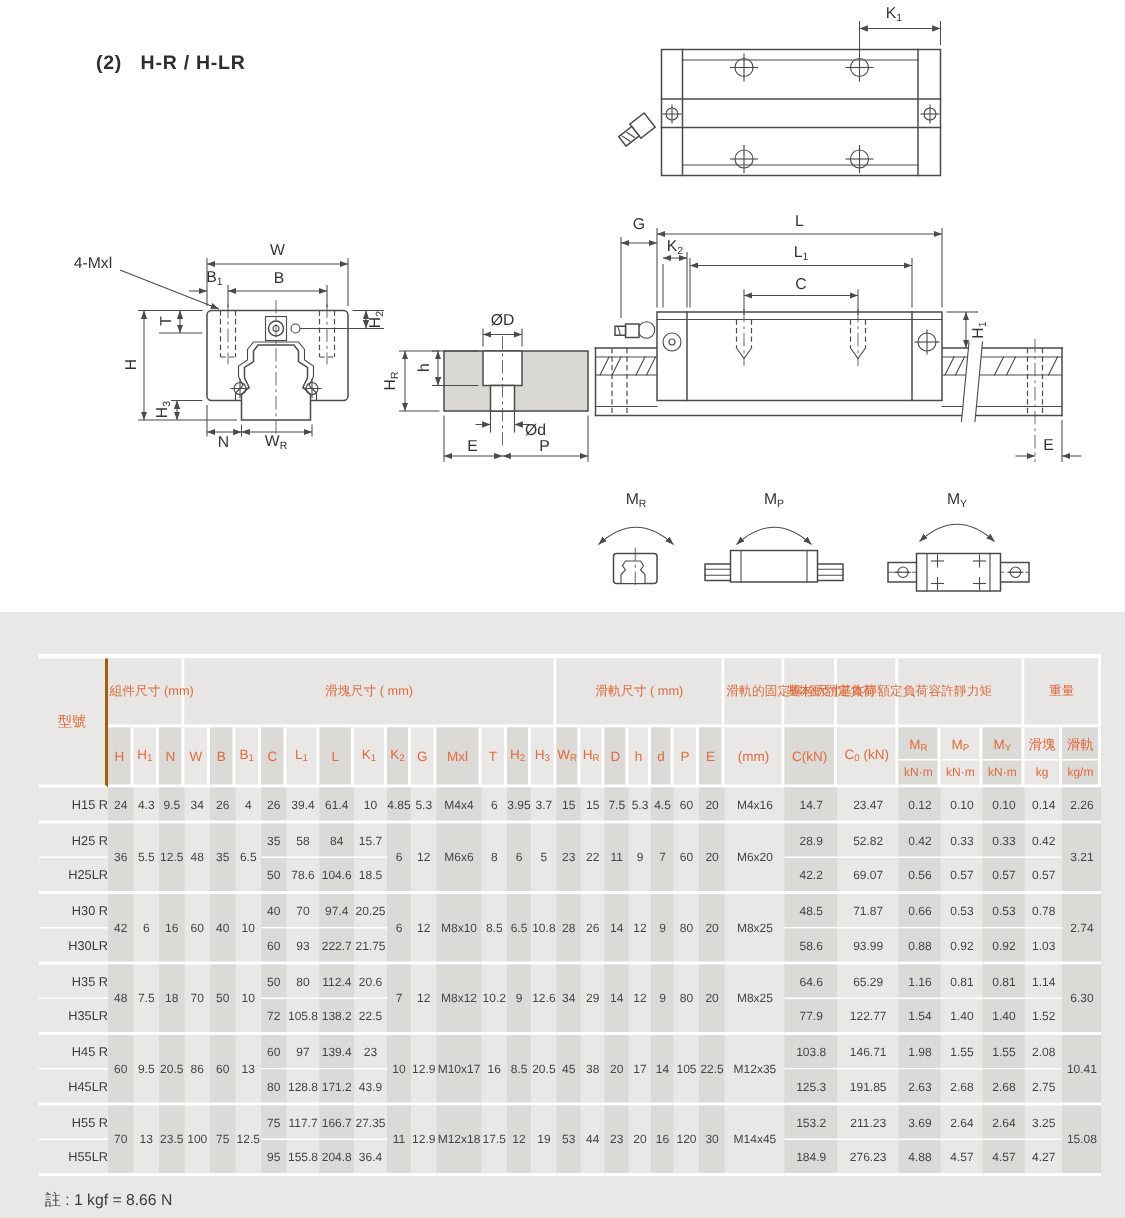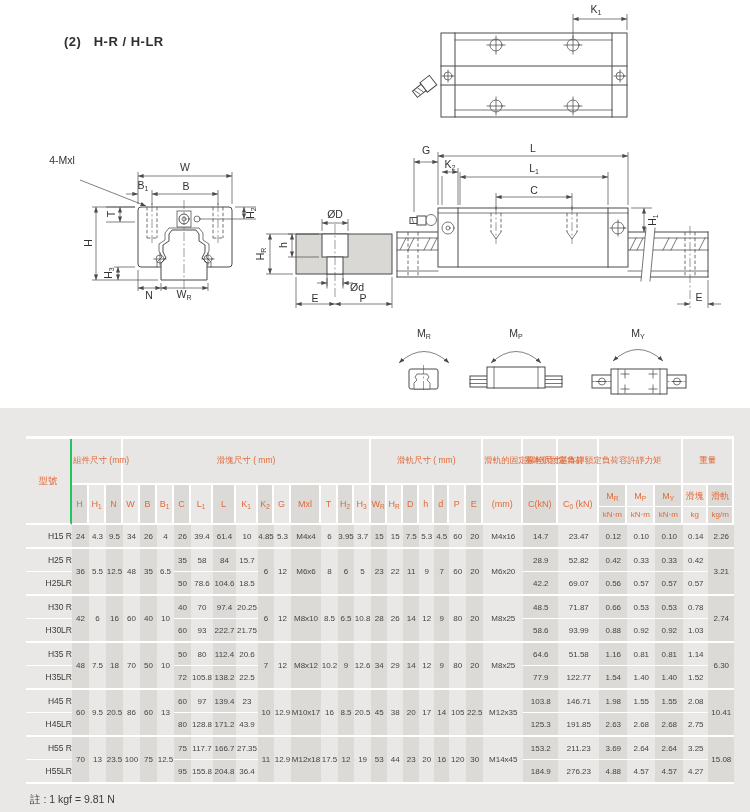--- a/index.html
+++ b/index.html
@@ -13,21 +13,21 @@
   .lbl sub{font-size:7px;vertical-align:-2px}
   .rot{transform:translate(-50%,-50%) rotate(-90deg)}
   .panel{position:absolute;left:0;top:408px;width:750px;height:404px;background:#e9e8e6}
   table{border-collapse:separate;border-spacing:0;table-layout:fixed;width:708px;
         margin:28px 0 0 26px;border-top:3px solid #fff}
   th,td{padding:0;margin:0;text-align:center;white-space:nowrap;overflow:visible;font-weight:normal}
   th{color:#e16a3a}
   .dark{background:#dcdad7}
   .grp{font-size:8.5px;height:44px;line-height:1.3;border-right:2px solid #fff;
        border-bottom:2px solid #fff;background:#e7e6e4;padding:0 1px}
-  .corner{font-size:9.5px;border-right:2px solid #22c55e;border-bottom:2px solid #fff}
+  .corner{font-size:9.5px;border-right:2px solid #a16207;border-bottom:2px solid #fff}
   .sym{font-size:9px;height:38px;border-right:2px solid #fff;border-bottom:2px solid #fff;vertical-align:middle}
   .sym sub,td sub{font-size:6.5px;vertical-align:-1.5px}
   .st-t{height:20px;line-height:21px}
   .st-b{height:16px;line-height:15px;border-top:1.5px solid #fff;font-size:8px}
   td{font-size:8px;color:#454545;height:22px}
   td.model{text-align:right;padding-left:5px;font-size:8.5px;color:#3a3a3a}
   td.grp-end{border-bottom:2px solid #fff}
   td.pair-split{border-bottom:1.5px solid #fff}
   .note{margin:9px 0 0 30px;font-size:10.5px;color:#3c3c3c}
   svg .s{stroke:#4b4b4b;stroke-width:1;fill:none;stroke-linecap:square}
@@ -288,21 +288,21 @@
       <circle cx="602" cy="381.5" r="3.5"></circle>
           <line x1="597" y1="381.5" x2="607" y2="381.5"></line>
       <circle cx="677" cy="381.5" r="3.5"></circle>
           <line x1="672" y1="381.5" x2="682" y2="381.5"></line>
     </g>
   </g>
 </svg>
 
 
 <div class="lbl" style="left:596px;top:10px">K<sub>1</sub></div>
-<div class="lbl" style="left:62px;top:160px">4-Mxl</div>
+<div class="lbl" style="left:62px;top:176px">4-Mxl</div>
 <div class="lbl" style="left:185px;top:167px">W</div>
 <div class="lbl" style="left:143px;top:186px">B<sub>1</sub></div>
 <div class="lbl" style="left:186px;top:186px">B</div>
 <div class="lbl rot" style="left:111px;top:214px">T</div>
 <div class="lbl rot" style="left:88px;top:243px">H</div>
 <div class="lbl rot" style="left:109px;top:273px">H<sub>3</sub></div>
 <div class="lbl rot" style="left:251px;top:213px">H<sub>2</sub></div>
 <div class="lbl" style="left:149px;top:295px">N</div>
 <div class="lbl" style="left:184px;top:295px">W<sub>R</sub></div>
 <div class="lbl" style="left:335px;top:214px">ØD</div>
@@ -569,21 +569,21 @@
           <td rowspan="2" class="grp-end">12.6</td>
           <td rowspan="2" class="dark grp-end">34</td>
           <td rowspan="2" class="grp-end">29</td>
           <td rowspan="2" class="dark grp-end">14</td>
           <td rowspan="2" class="grp-end">12</td>
           <td rowspan="2" class="dark grp-end">9</td>
           <td rowspan="2" class="grp-end">80</td>
           <td rowspan="2" class="dark grp-end">20</td>
           <td rowspan="2" class="grp-end">M8x25</td>
           <td class="dark pair-split">64.6</td>
-          <td class="pair-split">51.58</td>
+          <td class="pair-split">65.29</td>
           <td class="dark pair-split">1.16</td>
           <td class="pair-split">0.81</td>
           <td class="dark pair-split">0.81</td>
           <td class="pair-split">1.14</td>
           <td rowspan="2" class="dark grp-end">6.30</td>
         </tr>
         <tr>
           <td class="grp-end model">H35LR</td>
           <td class="dark grp-end">72</td>
           <td class="grp-end">105.8</td>
@@ -685,14 +685,14 @@
           <td class="grp-end">36.4</td>
           <td class="dark grp-end">184.9</td>
           <td class="grp-end">276.23</td>
           <td class="dark grp-end">4.88</td>
           <td class="grp-end">4.57</td>
           <td class="dark grp-end">4.57</td>
           <td class="grp-end">4.27</td>
         </tr>
       </tbody>
   </table>
-  <div class="note">註 : 1 kgf = 9.81 N</div>
+  <div class="note">註 : 1 kgf = 8.66 N</div>
 </div>
 
 </body></html>

